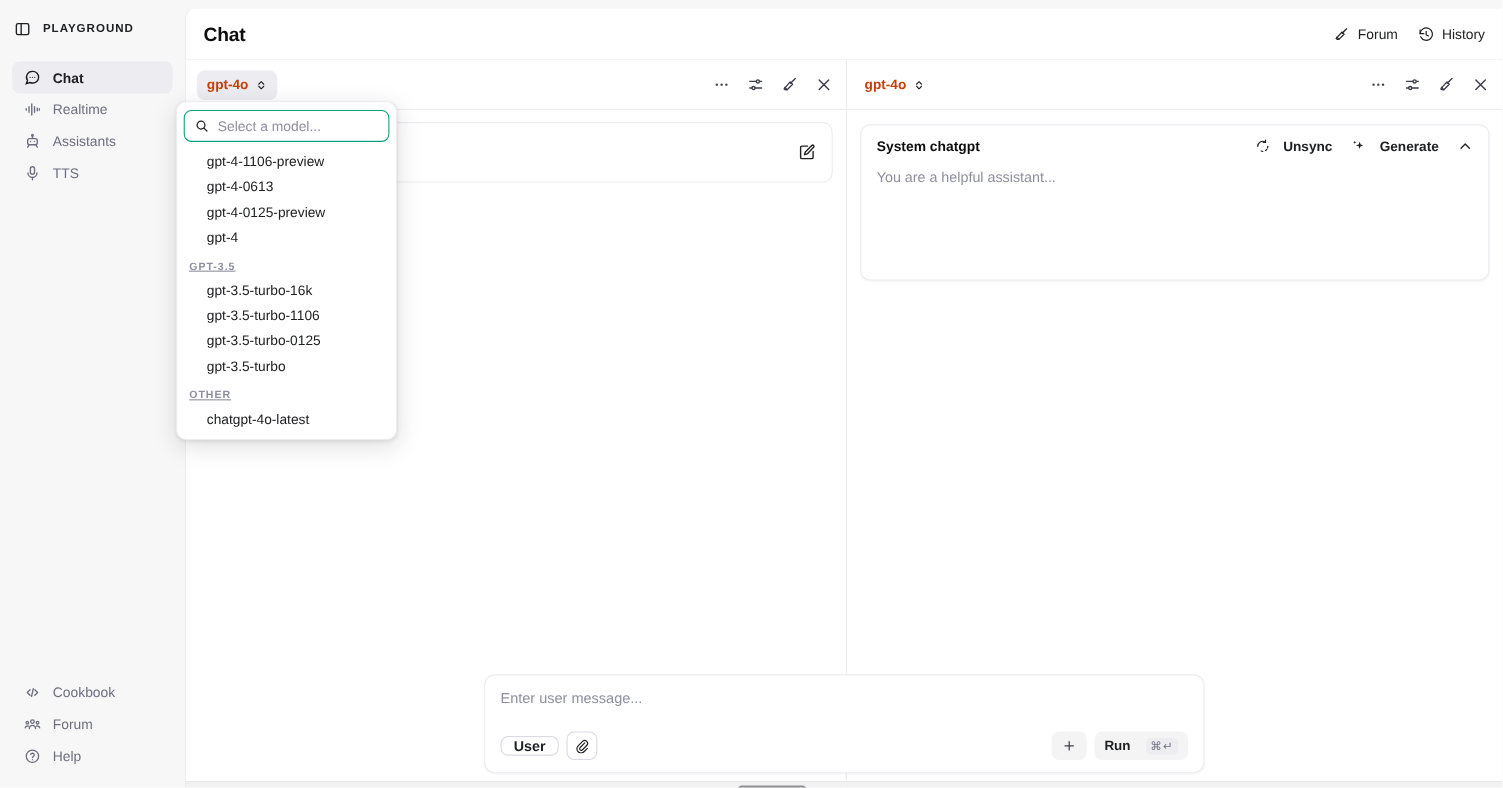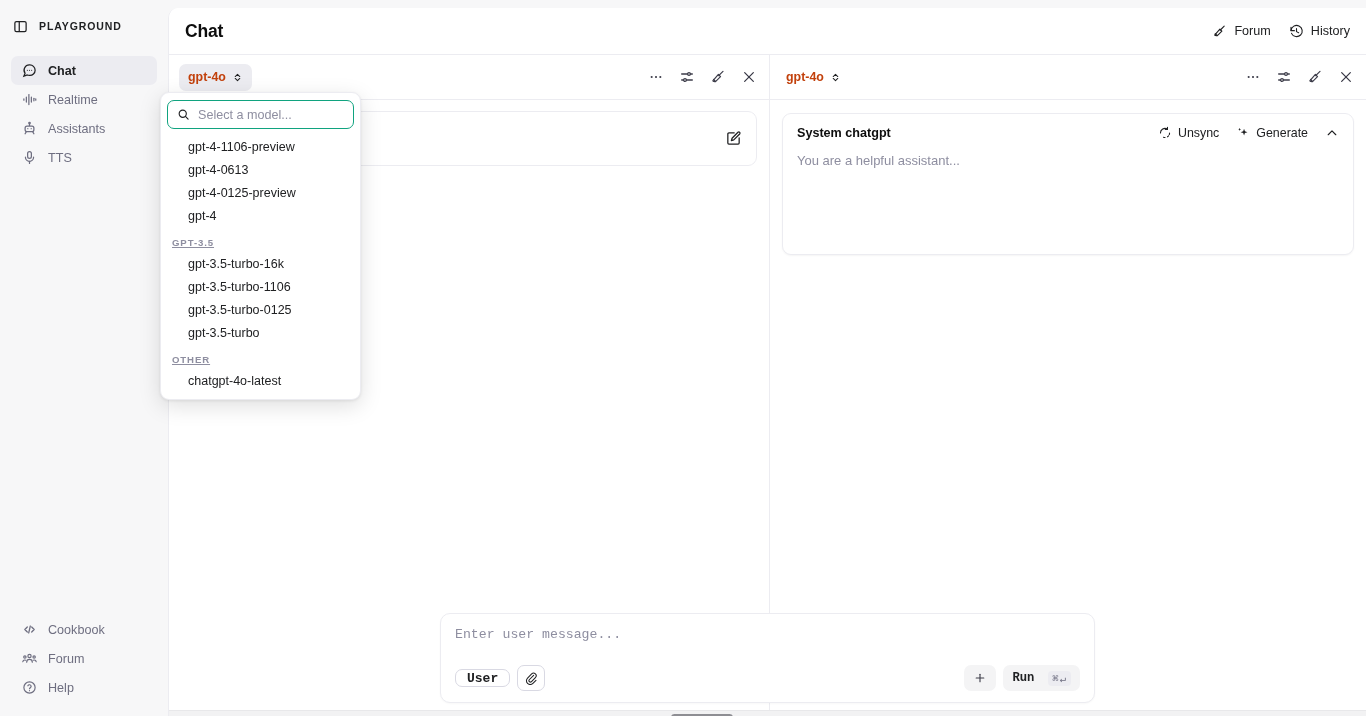--- a/index.html
+++ b/index.html
@@ -101,36 +101,36 @@
   
   .sys-card {
     border: 1px solid #ececf1; border-radius: 9px; background: #fff;
     box-shadow: 0 1px 2px rgba(0,0,0,.045);
     height: 142px; display: flex; flex-direction: column;
     padding: 12px 14px 0 14px;
   }
   .sys-head { display: flex; align-items: center; justify-content: space-between; }
   .sys-title { font-size: 12.6px; font-weight: 700; color: #0d0d0d; }
   .sys-head-right { display: flex; align-items: center; gap: 17px; }
-  .sys-act { display: flex; align-items: center; gap: 6px; font-size: 12.4px; font-weight: 400; color: #202123; cursor: pointer; }
+  .sys-act { display: flex; align-items: center; gap: 12px; font-size: 12.4px; font-weight: 700; color: #202123; cursor: pointer; }
   .sys-text { margin-top: 13px; font-size: 13px; color: #8e8ea0; }
   .chev-up { cursor: pointer; display:flex; align-items:center; color:#202123; }
 
   
   .composer-wrap {
     position: absolute; left: 0; right: 0; bottom: 21px;
     display: flex; justify-content: center; pointer-events: none;
   }
   .composer {
     pointer-events: auto;
     width: 655px; height: 90px;
     border: 1px solid #ececf1; border-radius: 10px;
     background: #fff; box-shadow: 0 1px 2px rgba(0,0,0,.03);
     padding: 13px 14px 0 14px;
-    display: flex; flex-direction: column; font-family: Liberation Mono, monospace;
+    display: flex; flex-direction: column;
   }
   .composer-placeholder { font-size: 13.2px; color: #8e8ea0; }
   .composer-row { margin-top: auto; margin-bottom: 11px; display: flex; align-items: center; justify-content: space-between; }
   .composer-left { display: flex; align-items: center; gap: 7px; }
   .role-btn {
     height: 18px; padding: 0 11px; border: 1px solid #d9d9e3; border-radius: 7px;
     background: #fff; font-size: 13px; color: #202123; font-weight: 600;
     display: flex; align-items: center; cursor: pointer;
   }
   .attach-btn {

